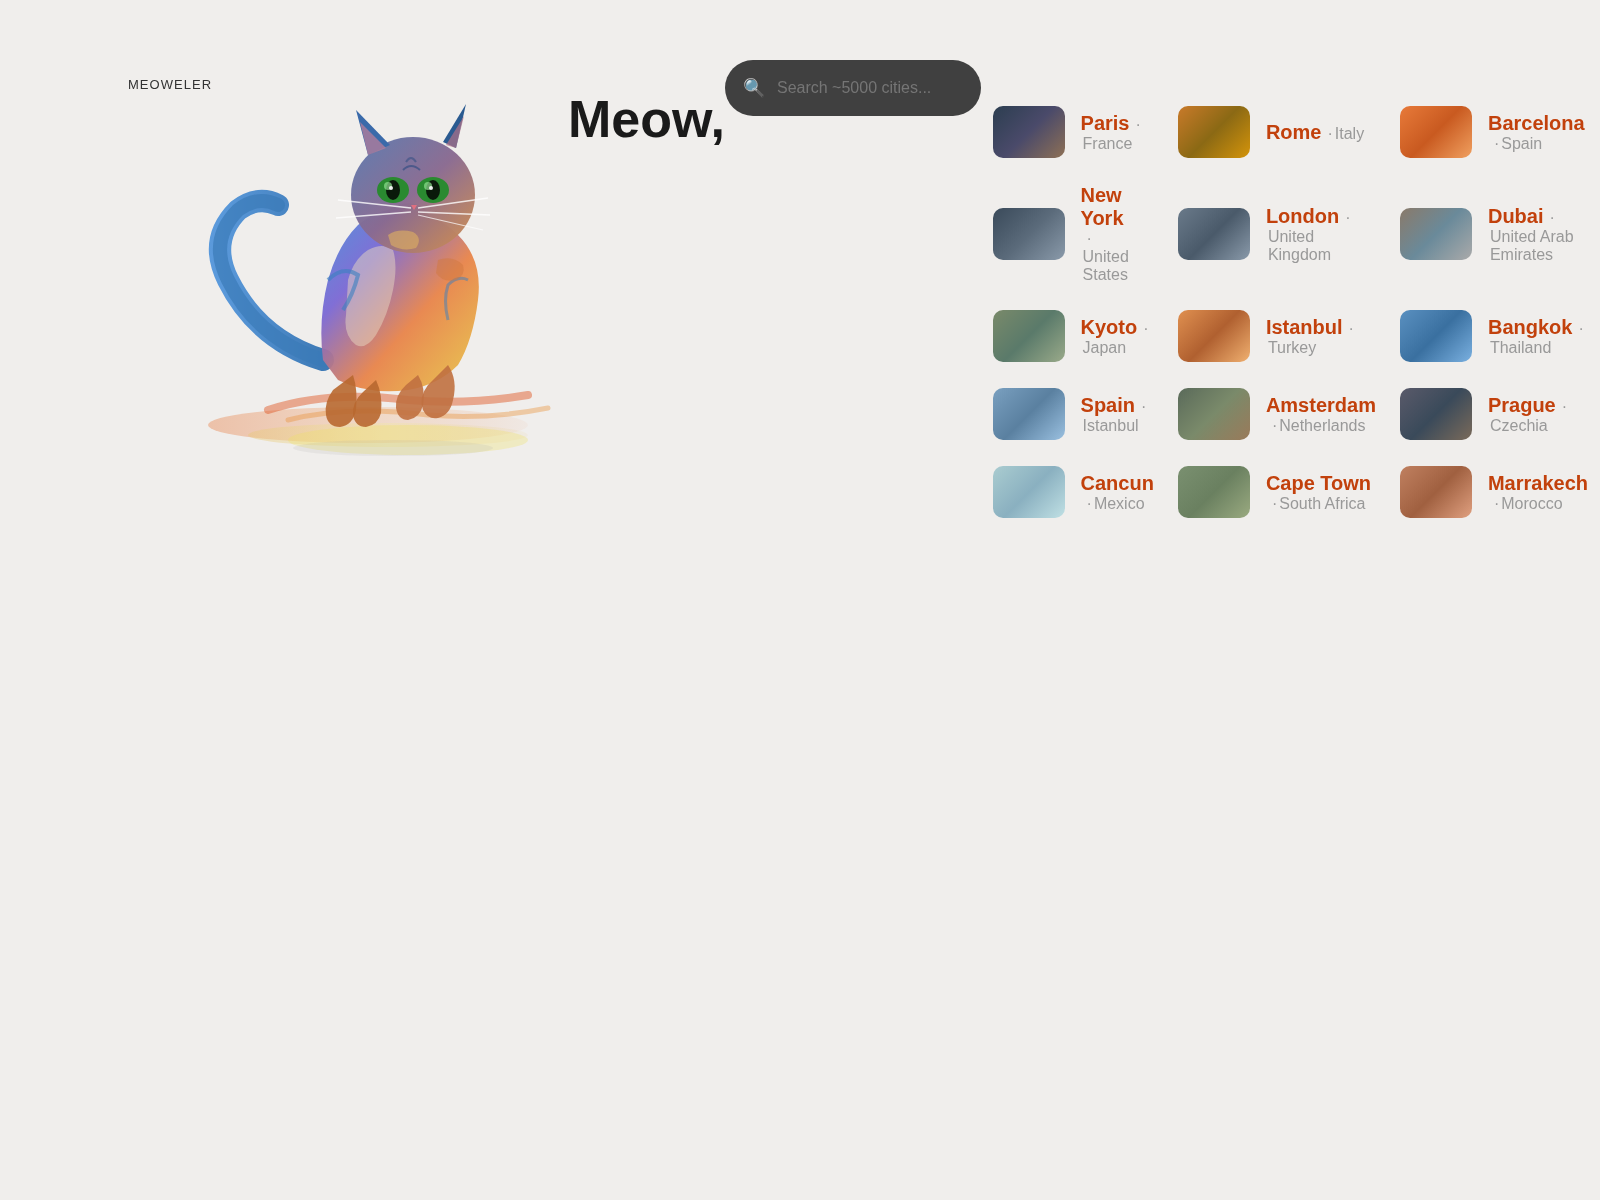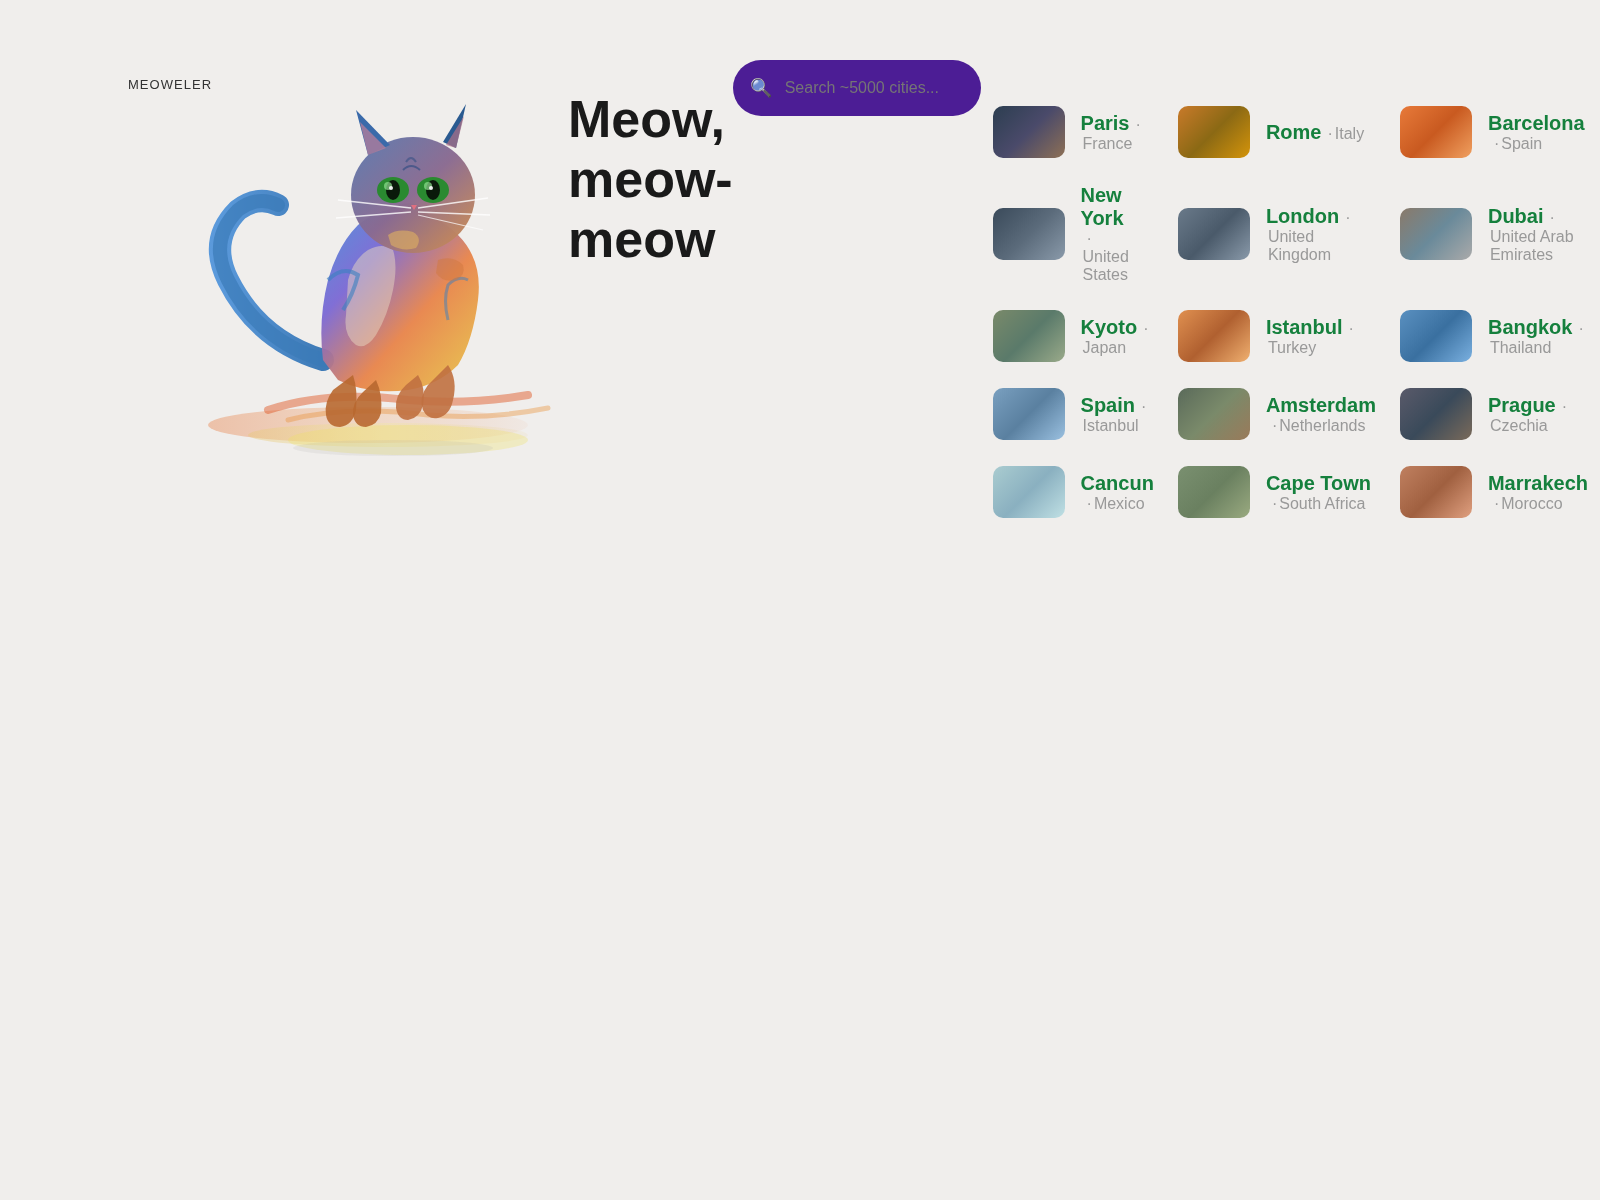--- a/index.html
+++ b/index.html
@@ -55,21 +55,21 @@
     .search-bar-wrapper {
       width: 1344px;
       position: relative;
     }
 
     .search-bar {
       width: 100%;
       height: 56px;
       border-radius: 28px;
       border: none;
-      background: #4c1d95;
+      background: #404040;
       padding-left: 52px;
       font-size: 16px;
       color: #999;
       outline: none;
       cursor: text;
     }
 
     .search-icon {
       position: absolute;
       left: 18px;
@@ -129,21 +129,21 @@
     .city-name-block {
       display: flex;
       align-items: baseline;
       gap: 0;
       flex-wrap: wrap;
     }
 
     .city-name {
       font-size: 20px;
       font-weight: 600;
-      color: #15803d;
+      color: #c2410c;
     }
 
     .city-country {
       font-size: 16px;
       color: #999;
       margin-left: 2px;
     }
 
     .dot {
       color: #999;
@@ -247,21 +247,20 @@
 
       <path d="M260 155 Q270 148 285 152 Q295 158 288 168 Q275 172 263 165 Z" fill="#e0b060" opacity="0.6"></path>
       <path d="M310 180 Q325 175 335 185 Q338 195 328 200 Q315 203 308 193 Z" fill="#d07840" opacity="0.5"></path>
 
       <ellipse cx="265" cy="368" rx="100" ry="8" fill="#aaa" opacity="0.15"></ellipse>
     </svg>
   </div>
 
   <h1 class="headline">
     <span>Meow,</span><br>
-    <span>meow-meow</span>
   </h1>
 
   <div class="search-bar-wrapper">
     <span class="search-icon">🔍</span>
     <input class="search-bar" type="text" placeholder="Search ~5000 cities..." style="">
   </div>
 
   <div class="city-grid" id="city-grid">
   <div class="city-item">
         <div class="city-thumb thumb-paris"></div>

